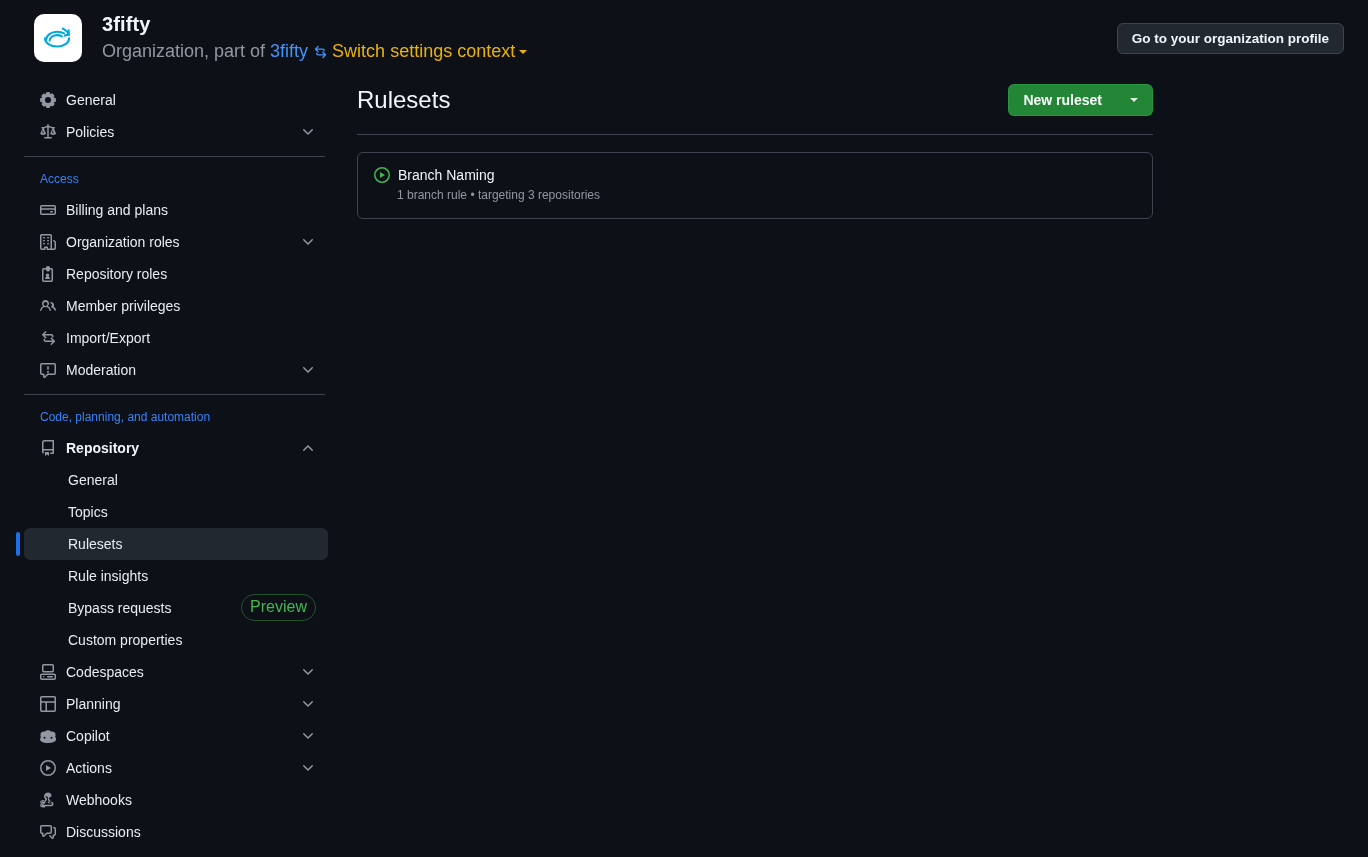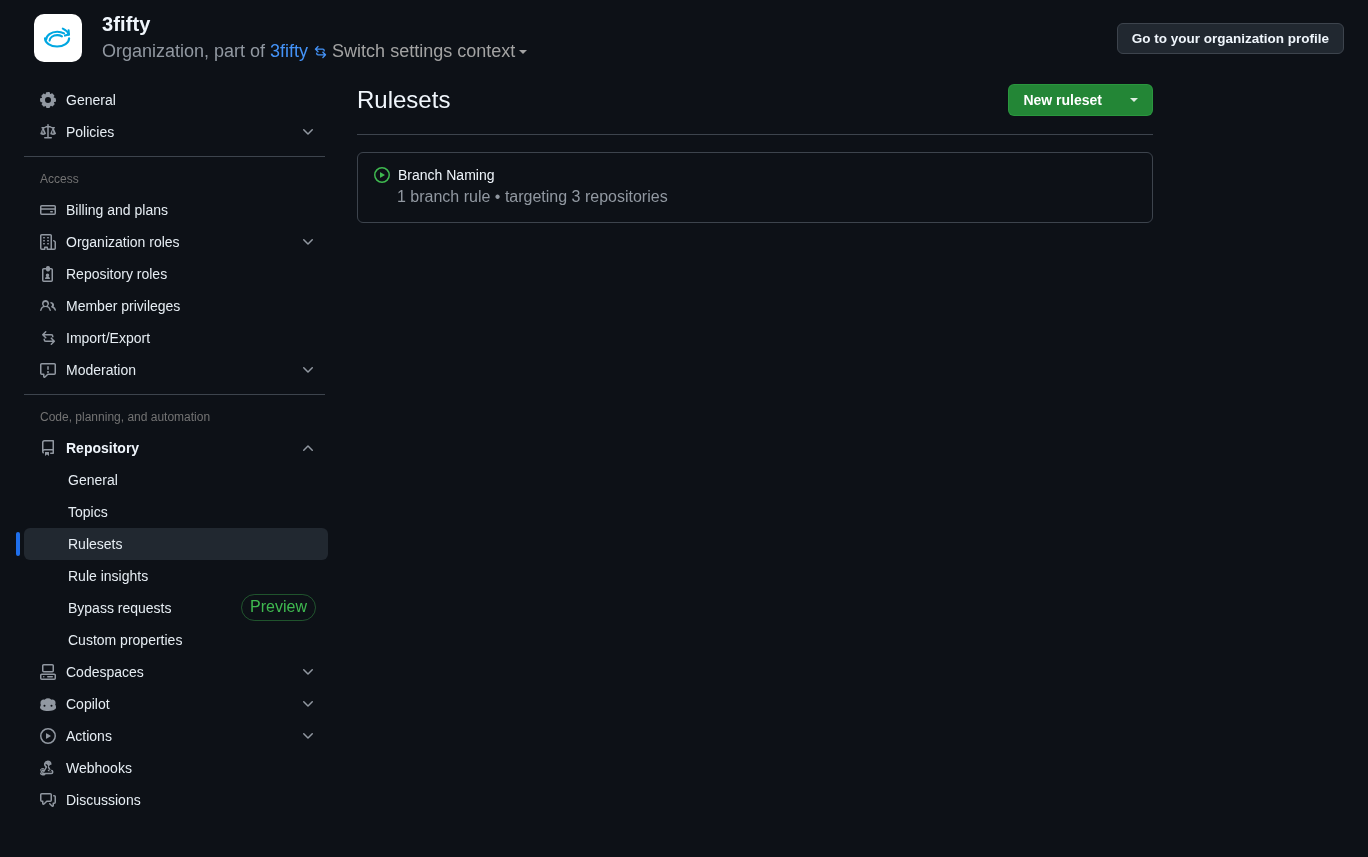--- a/index.html
+++ b/index.html
@@ -18,21 +18,21 @@
     display: flex; align-items: center; padding: 0 24px 0 34px;
   }
   .org-logo {
     width: 48px; height: 48px; border-radius: 10px; background: #ffffff;
     display: flex; align-items: center; justify-content: center; flex: 0 0 auto;
   }
   .org-meta { margin-left: 20px; display: flex; flex-direction: column; justify-content: center; }
   .org-title { font-size: 20px; font-weight: 700; color: #f0f6fc; line-height: 1.25; letter-spacing: .1px; }
   .org-sub { font-size: 18px; color: #9198a1; line-height: 1.4; display: flex; align-items: center; gap: 5px; margin-top: 2px;}
   .org-sub .lnk { color: #4493f8; text-decoration: none; cursor: pointer; }
-  .switch-ctx { color: #a3a3a3; cursor: pointer; display: inline-flex; align-items: center; gap: 4px; }
+  .switch-ctx { color: #eab308; cursor: pointer; display: inline-flex; align-items: center; gap: 4px; }
   .caret-d { width: 0; height: 0; border-left: 4px solid transparent; border-right: 4px solid transparent; border-top: 4px solid currentColor; display:inline-block; }
   .btn-profile {
     margin-left: auto;
     background: #212830; border: 1px solid #3d444d; color: #f0f6fc;
     font-size: 13.5px; font-weight: 600; padding: 7px 14px; border-radius: 6px;
     cursor: pointer; font-family: inherit; white-space: nowrap;
   }
 
   
   .sidebar {
@@ -43,21 +43,21 @@
     position: relative; display: flex; align-items: center; gap: 10px;
     height: 32px; padding: 0 12px 0 16px; border-radius: 6px; cursor: pointer;
     color: #e6edf3; font-size: 14px; margin-bottom: 0;
   }
   .nav-item .ico { width: 16px; height: 16px; flex: 0 0 16px; display: flex; align-items: center; justify-content: center; color: #9198a1; }
   .nav-item .lbl { flex: 1 1 auto; line-height: 1; }
   .nav-item.bold .lbl { font-weight: 700; color: #f0f6fc; }
   .nav-item .chev { color: #9198a1; display: flex; align-items: center; }
   .divider { height: 1px; background: #3d444d; margin: 8px 0 8px 0; width: 301px; }
   .section-label {
-    font-size: 12px; color: #737373; padding: 6px 16px 6px 16px; line-height: 1.4;
+    font-size: 12px; color: #3b82f6; padding: 6px 16px 6px 16px; line-height: 1.4;
   }
   .sub-item {
     position: relative; display: flex; align-items: center;
     height: 32px; padding: 0 12px 0 44px; border-radius: 6px; cursor: pointer;
     color: #e6edf3; font-size: 14px;
   }
   .sub-item.active { background: #212830; }
   .sub-item.active::before {
     content: ""; position: absolute; left: -8px; top: 4px; width: 4px; height: 24px;
     background: #1f6feb; border-radius: 6px;
@@ -80,21 +80,21 @@
   }
   .btn-new .caret-d { border-top-color: #ffffff; opacity: .85; }
   .hr { height: 1px; background: #3d444d; width: 100%; }
 
   .card {
     margin-top: 17px; background: #0d1117; border: 1px solid #3d444d;
     border-radius: 6px; padding: 14px 16px 16px 16px;
   }
   .card-title-row { display: flex; align-items: center; gap: 8px; }
   .card-title { font-size: 14px; font-weight: 400; color: #f0f6fc; cursor: pointer; }
-  .card-sub { font-size: 16px; color: #9198a1; margin-top: 5px; padding-left: 23px; }
+  .card-sub { font-size: 12px; color: #9198a1; margin-top: 5px; padding-left: 23px; }
 </style>
 </head>
 <body>
 
 <div class="page">
 
   <div class="header">
     <div class="org-logo">
       <svg width="34" height="34" viewBox="0 0 34 34" aria-hidden="true">
         <g fill="none" stroke="#00A7E1" stroke-width="2.1" stroke-linecap="round">
@@ -268,20 +268,33 @@
           </svg>
       </span>
       <span class="lbl">Codespaces</span>
       <span class="chev">
         <svg width="16" height="16" viewBox="0 0 16 16" fill="currentColor">
             <path d="M12.78 5.22a.75.75 0 0 1 0 1.06l-4.25 4.25a.75.75 0 0 1-1.06 0L3.22 6.28a.75.75 0 0 1 1.06-1.06L8 8.94l3.72-3.72a.75.75 0 0 1 1.06 0Z"></path>
           </svg>
       </span>
     </div>
 
+    <div class="nav-item">
+      <span class="ico">
+        <svg width="16" height="16" viewBox="0 0 16 16" fill="currentColor">
+            <path d="M1.75 0h12.5C15.216 0 16 .784 16 1.75v12.5A1.75 1.75 0 0 1 14.25 16H1.75A1.75 1.75 0 0 1 0 14.25V1.75C0 .784.784 0 1.75 0ZM1.5 1.75v3.5h13v-3.5a.25.25 0 0 0-.25-.25H1.75a.25.25 0 0 0-.25.25Zm0 5v7.5c0 .138.112.25.25.25H5.5v-7.75Zm5.5 0v7.75h7.25a.25.25 0 0 0 .25-.25v-7.5Z"></path>
+          </svg>
+      </span>
+      <span class="lbl">Planning</span>
+      <span class="chev">
+        <svg width="16" height="16" viewBox="0 0 16 16" fill="currentColor">
+            <path d="M12.78 5.22a.75.75 0 0 1 0 1.06l-4.25 4.25a.75.75 0 0 1-1.06 0L3.22 6.28a.75.75 0 0 1 1.06-1.06L8 8.94l3.72-3.72a.75.75 0 0 1 1.06 0Z"></path>
+          </svg>
+      </span>
+    </div>
 
     <div class="nav-item">
       <span class="ico">
         <svg width="16" height="16" viewBox="0 0 16 16" fill="currentColor">
             <path d="M7.998 15.035c-4.562 0-7.873-2.106-7.998-3.383a.5.5 0 0 1 0-.12c.067-.729.304-1.4.534-1.9.153-.33.3-.57.39-.71l.022-.033A3.3 3.3 0 0 1 .5 6.5C.5 4.844 1.844 3.5 3.5 3.5c.398 0 .777.078 1.124.218a4.97 4.97 0 0 1 3.374-1.39 4.97 4.97 0 0 1 3.374 1.39c.347-.14.726-.218 1.124-.218 1.656 0 3 1.344 3 3a3.3 3.3 0 0 1-.446 2.39l.22.032c.9.14.237.38.39.71.23.5.467 1.171.534 1.9a.5.5 0 0 1 0 .12c-.125 1.277-3.436 3.383-7.998 3.383Zm-3.5-6.285a1 1 0 1 0 0 2 1 1 0 0 0 0-2Zm7 0a1 1 0 1 0 0 2 1 1 0 0 0 0-2Z"></path>
           </svg>
       </span>
       <span class="lbl">Copilot</span>
       <span class="chev">
         <svg width="16" height="16" viewBox="0 0 16 16" fill="currentColor">

